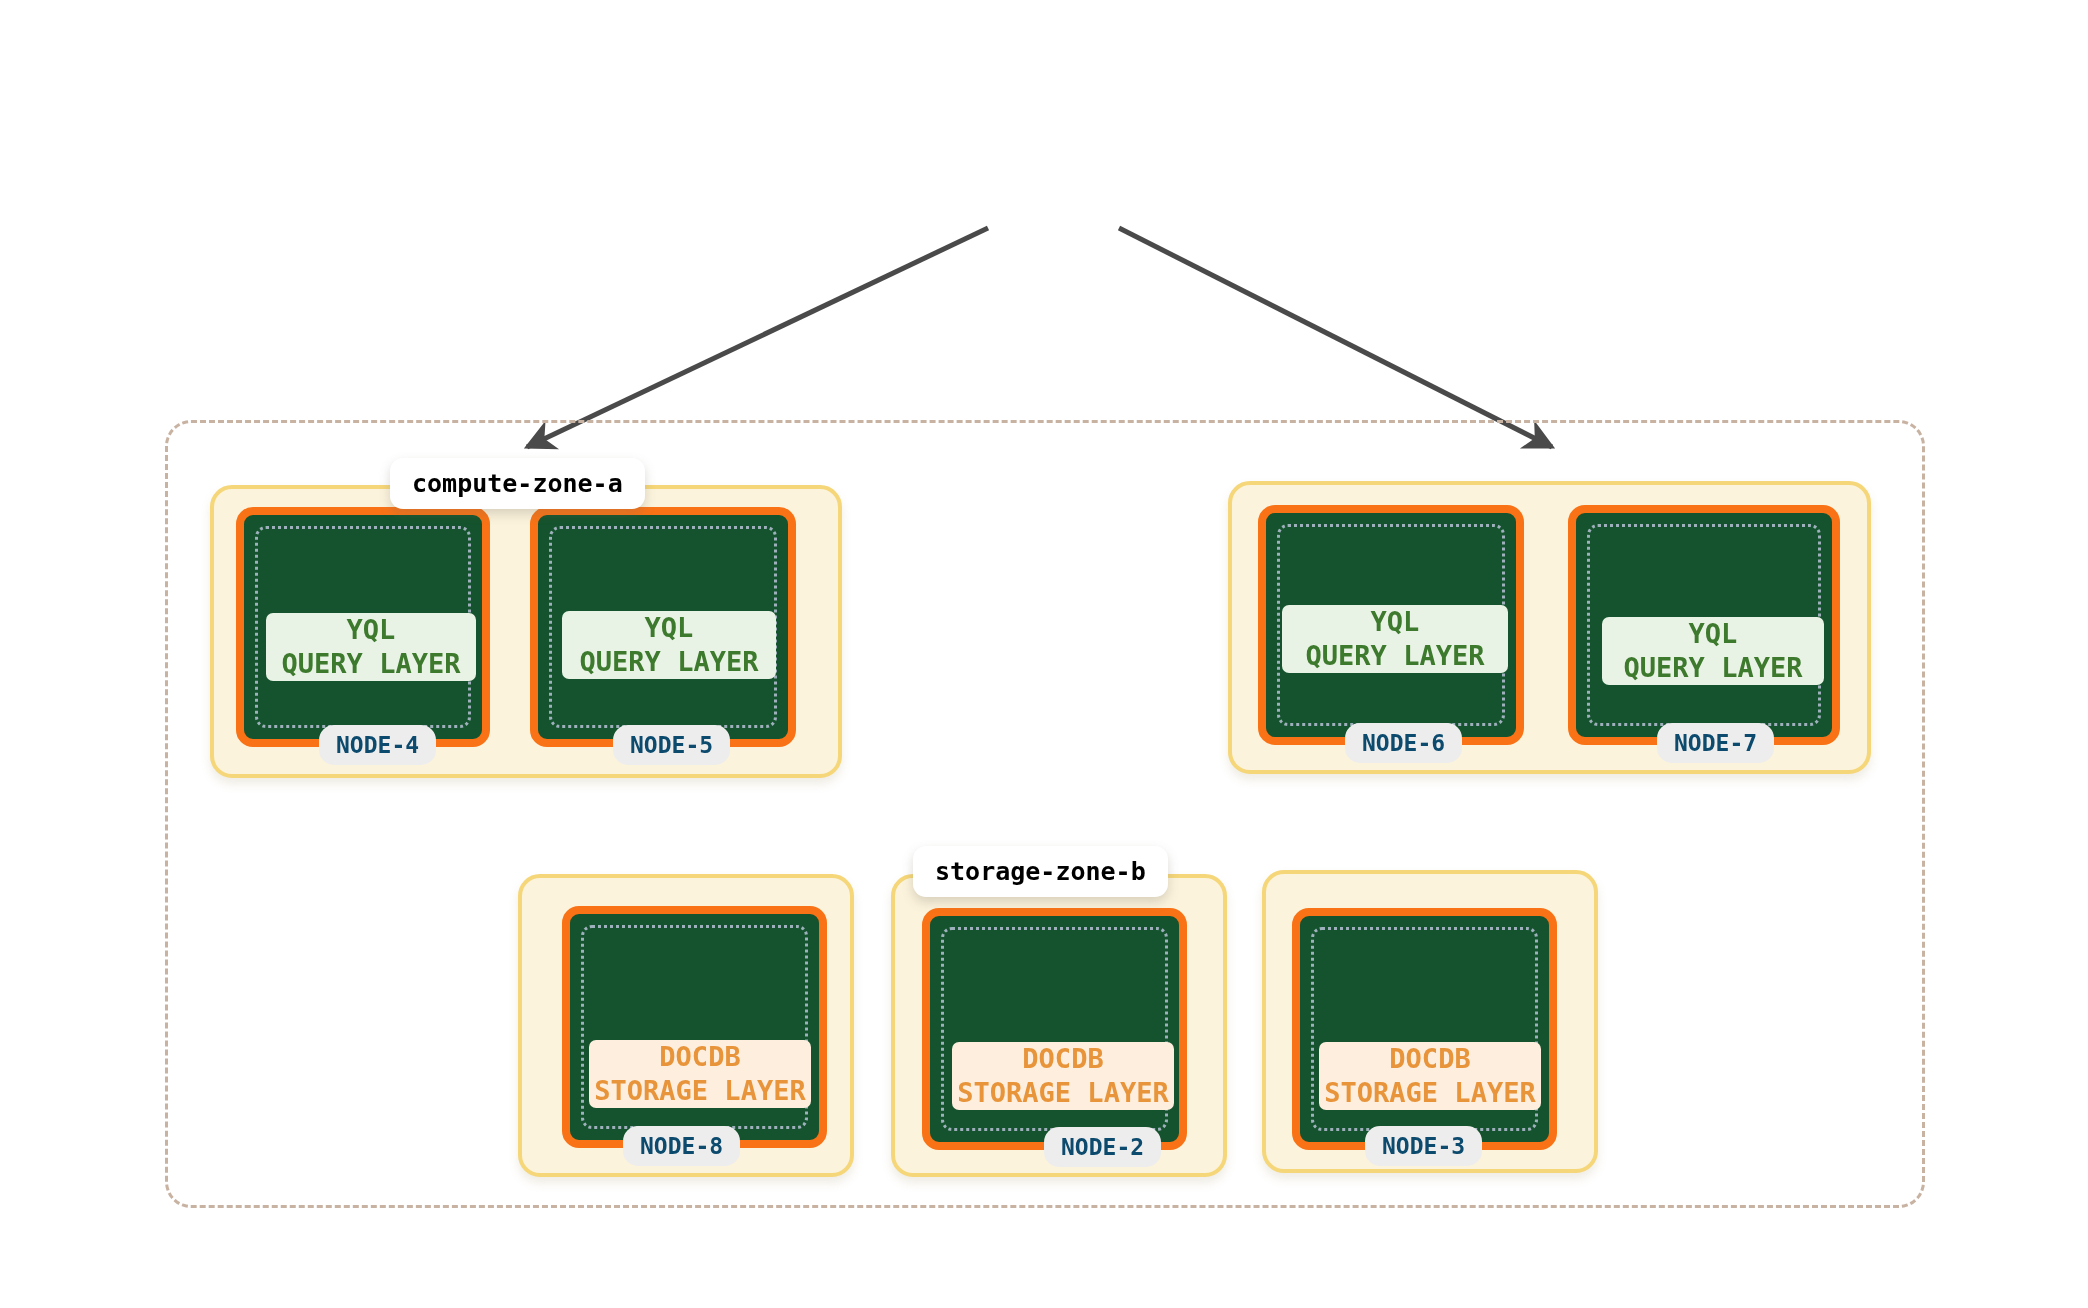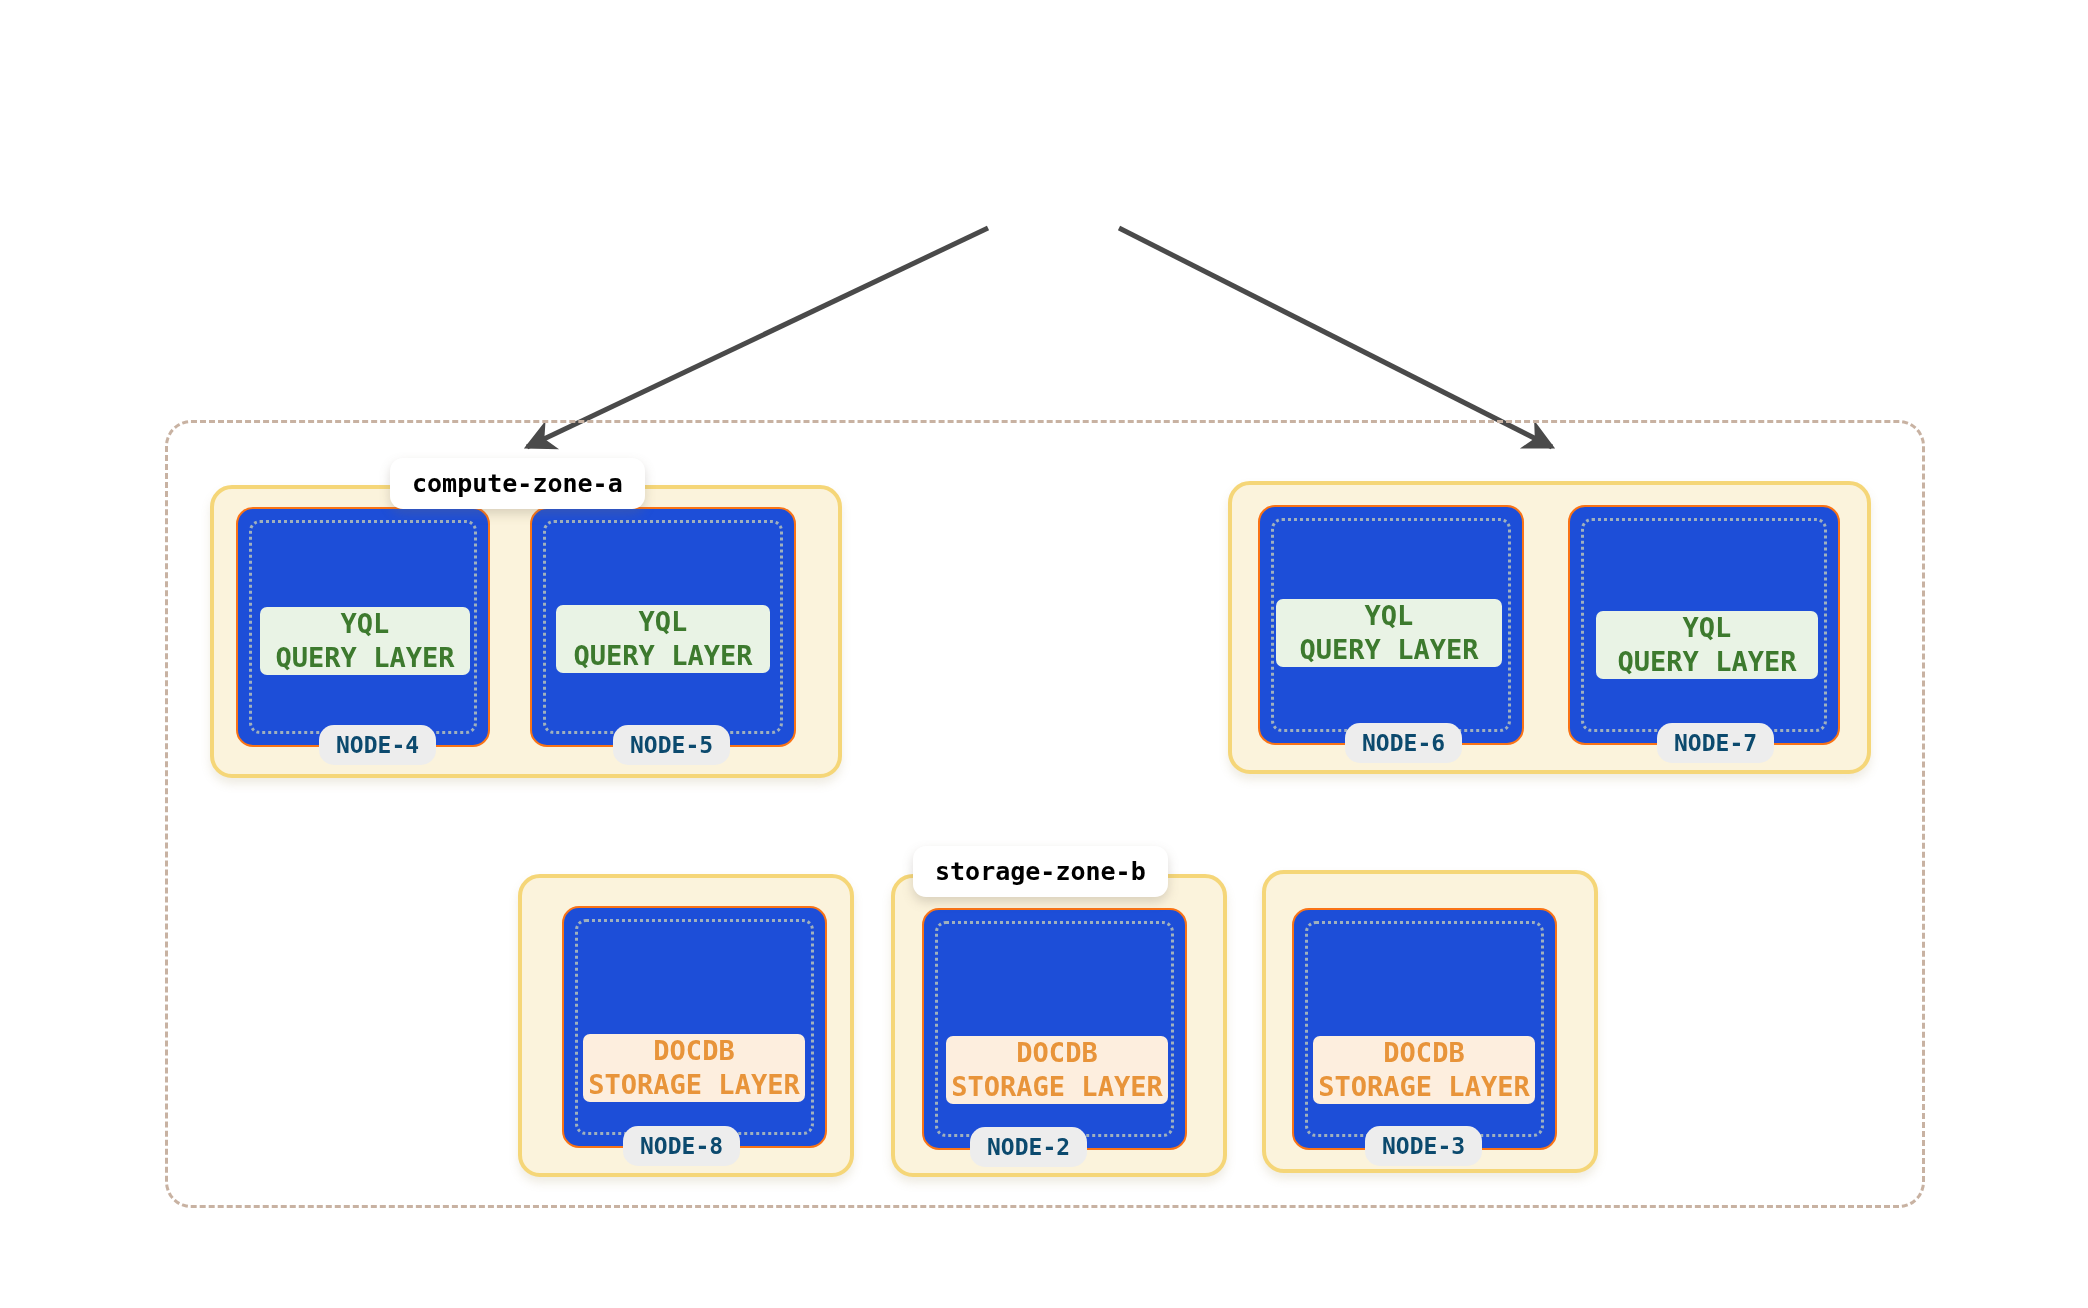--- a/index.html
+++ b/index.html
@@ -23,21 +23,21 @@
     border:3px solid transparent;}
 
   
   .zone{position:absolute;background:#fbf3dc;border:4px solid #f5d678;
     border-radius:22px;box-sizing:border-box;box-shadow:0 6px 10px rgba(160,140,90,.17);}
   .zone-label{position:absolute;background:#fff;border-radius:13px;
     padding:11px 22px;font-size:25px;font-weight:700;color:#000000;white-space:nowrap;
     box-shadow:0 5px 11px rgba(120,110,95,.26);letter-spacing:0px;z-index:6;}
 
   
-  .node{position:absolute;background:#1d4ed8;border:2px solid #f97316;
+  .node{position:absolute;background:#14532d;border:8px solid #f97316;
     border-radius:17px;box-sizing:border-box;}
   .node-inner{position:absolute;inset:11px;border:3px dotted #9fb0bd;
     border-radius:11px;box-sizing:border-box;}
   .node-tag{position:absolute;background:#ededed;border-radius:15px;
     padding:7px 17px;font-size:23px;font-weight:700;color:#0c4a6e;white-space:nowrap;z-index:5;text-align:right;}
 
   
   .band{position:absolute;border-radius:7px;display:flex;flex-direction:column;
     align-items:center;justify-content:center;text-align:center;line-height:1.26;}
   .band .l1,.band .l2{display:block;font-weight:700;white-space:nowrap;}
@@ -120,21 +120,21 @@
   </div>
   <div class="zone-label" style="left:913px;top:846px;">storage-zone-b</div>
 
   <div class="node" style="left:922px;top:908px;width:265px;height:242px;">
     <div class="node-inner"></div>
     <div class="band band-doc" style="left:22px;top:126px;width:222px;height:68px;">
       <span class="l1">DOCDB</span>
       <span class="l2">STORAGE LAYER</span>
     </div>
   </div>
-  <div class="node-tag" style="left:970px;top:1127px;">NODE-2</div>
+  <div class="node-tag" style="left:1044px;top:1127px;">NODE-2</div>
 
   <div class="zone" style="left:1262px;top:870px;width:336px;height:303px;"></div>
 
   <div class="node" style="left:1292px;top:908px;width:265px;height:242px;">
     <div class="node-inner"></div>
     <div class="band band-doc" style="left:19px;top:126px;width:222px;height:68px;">
       <span class="l1">DOCDB</span>
       <span class="l2">STORAGE LAYER</span>
     </div>
   </div>

